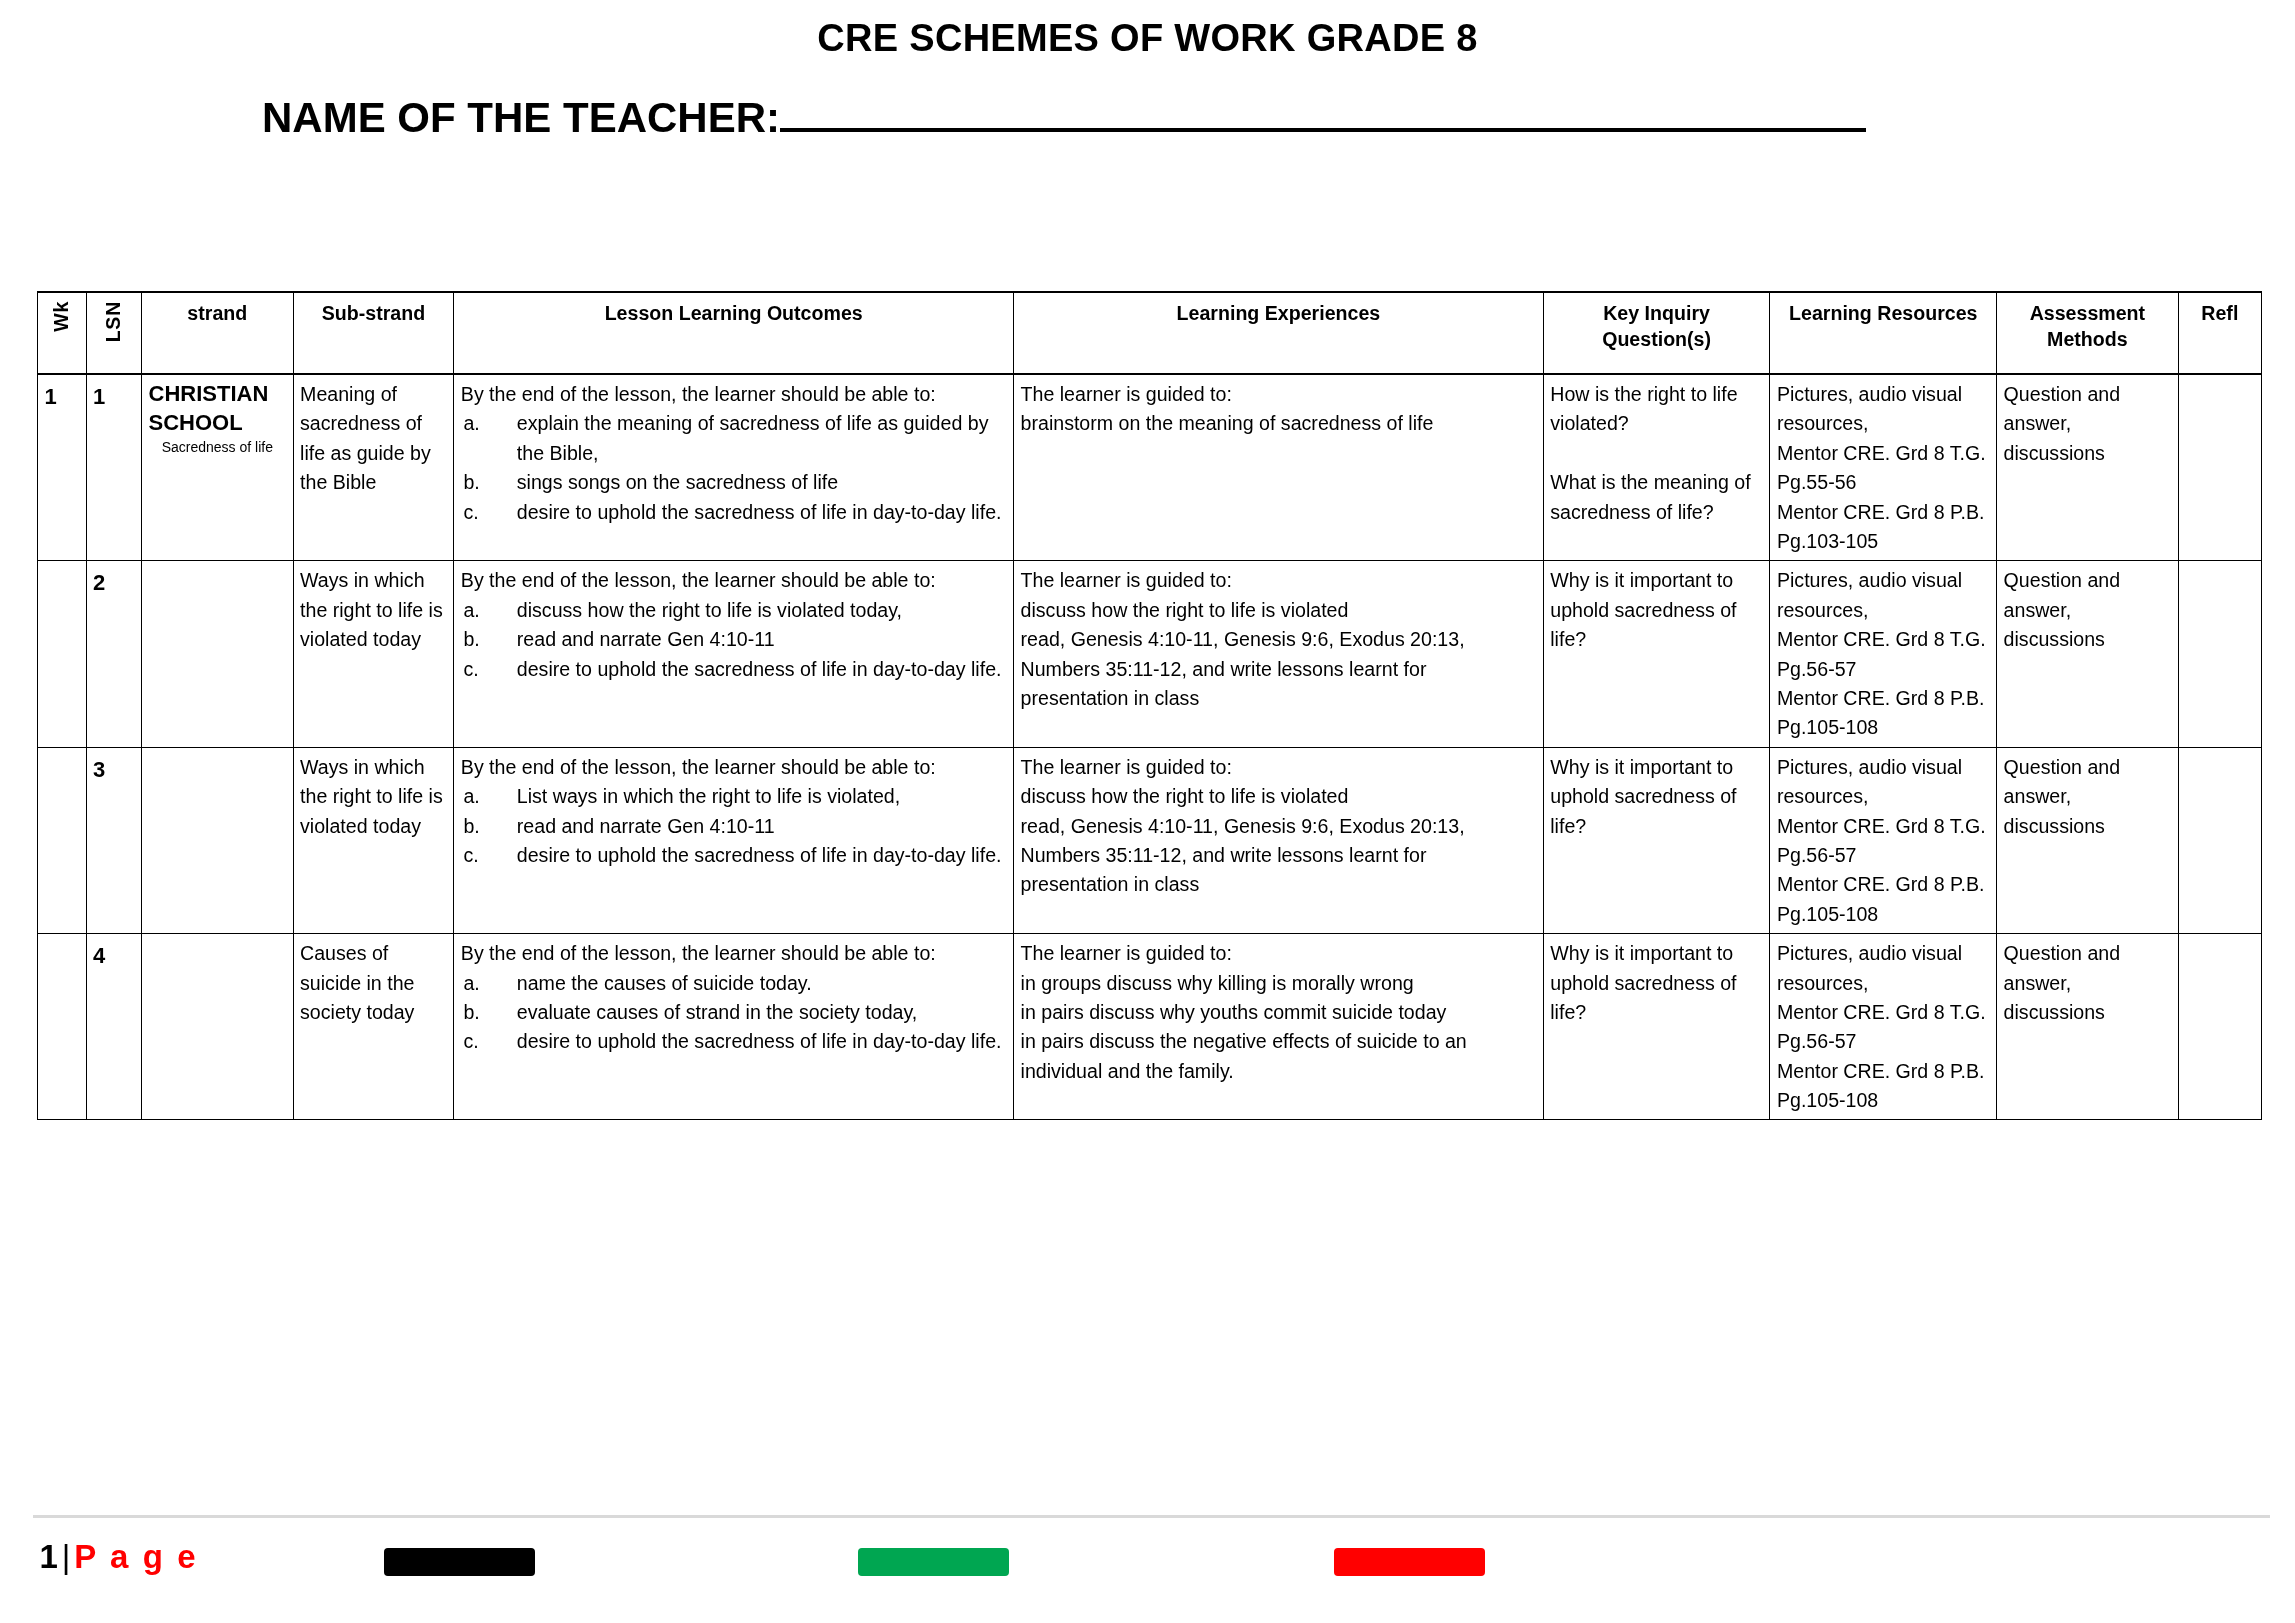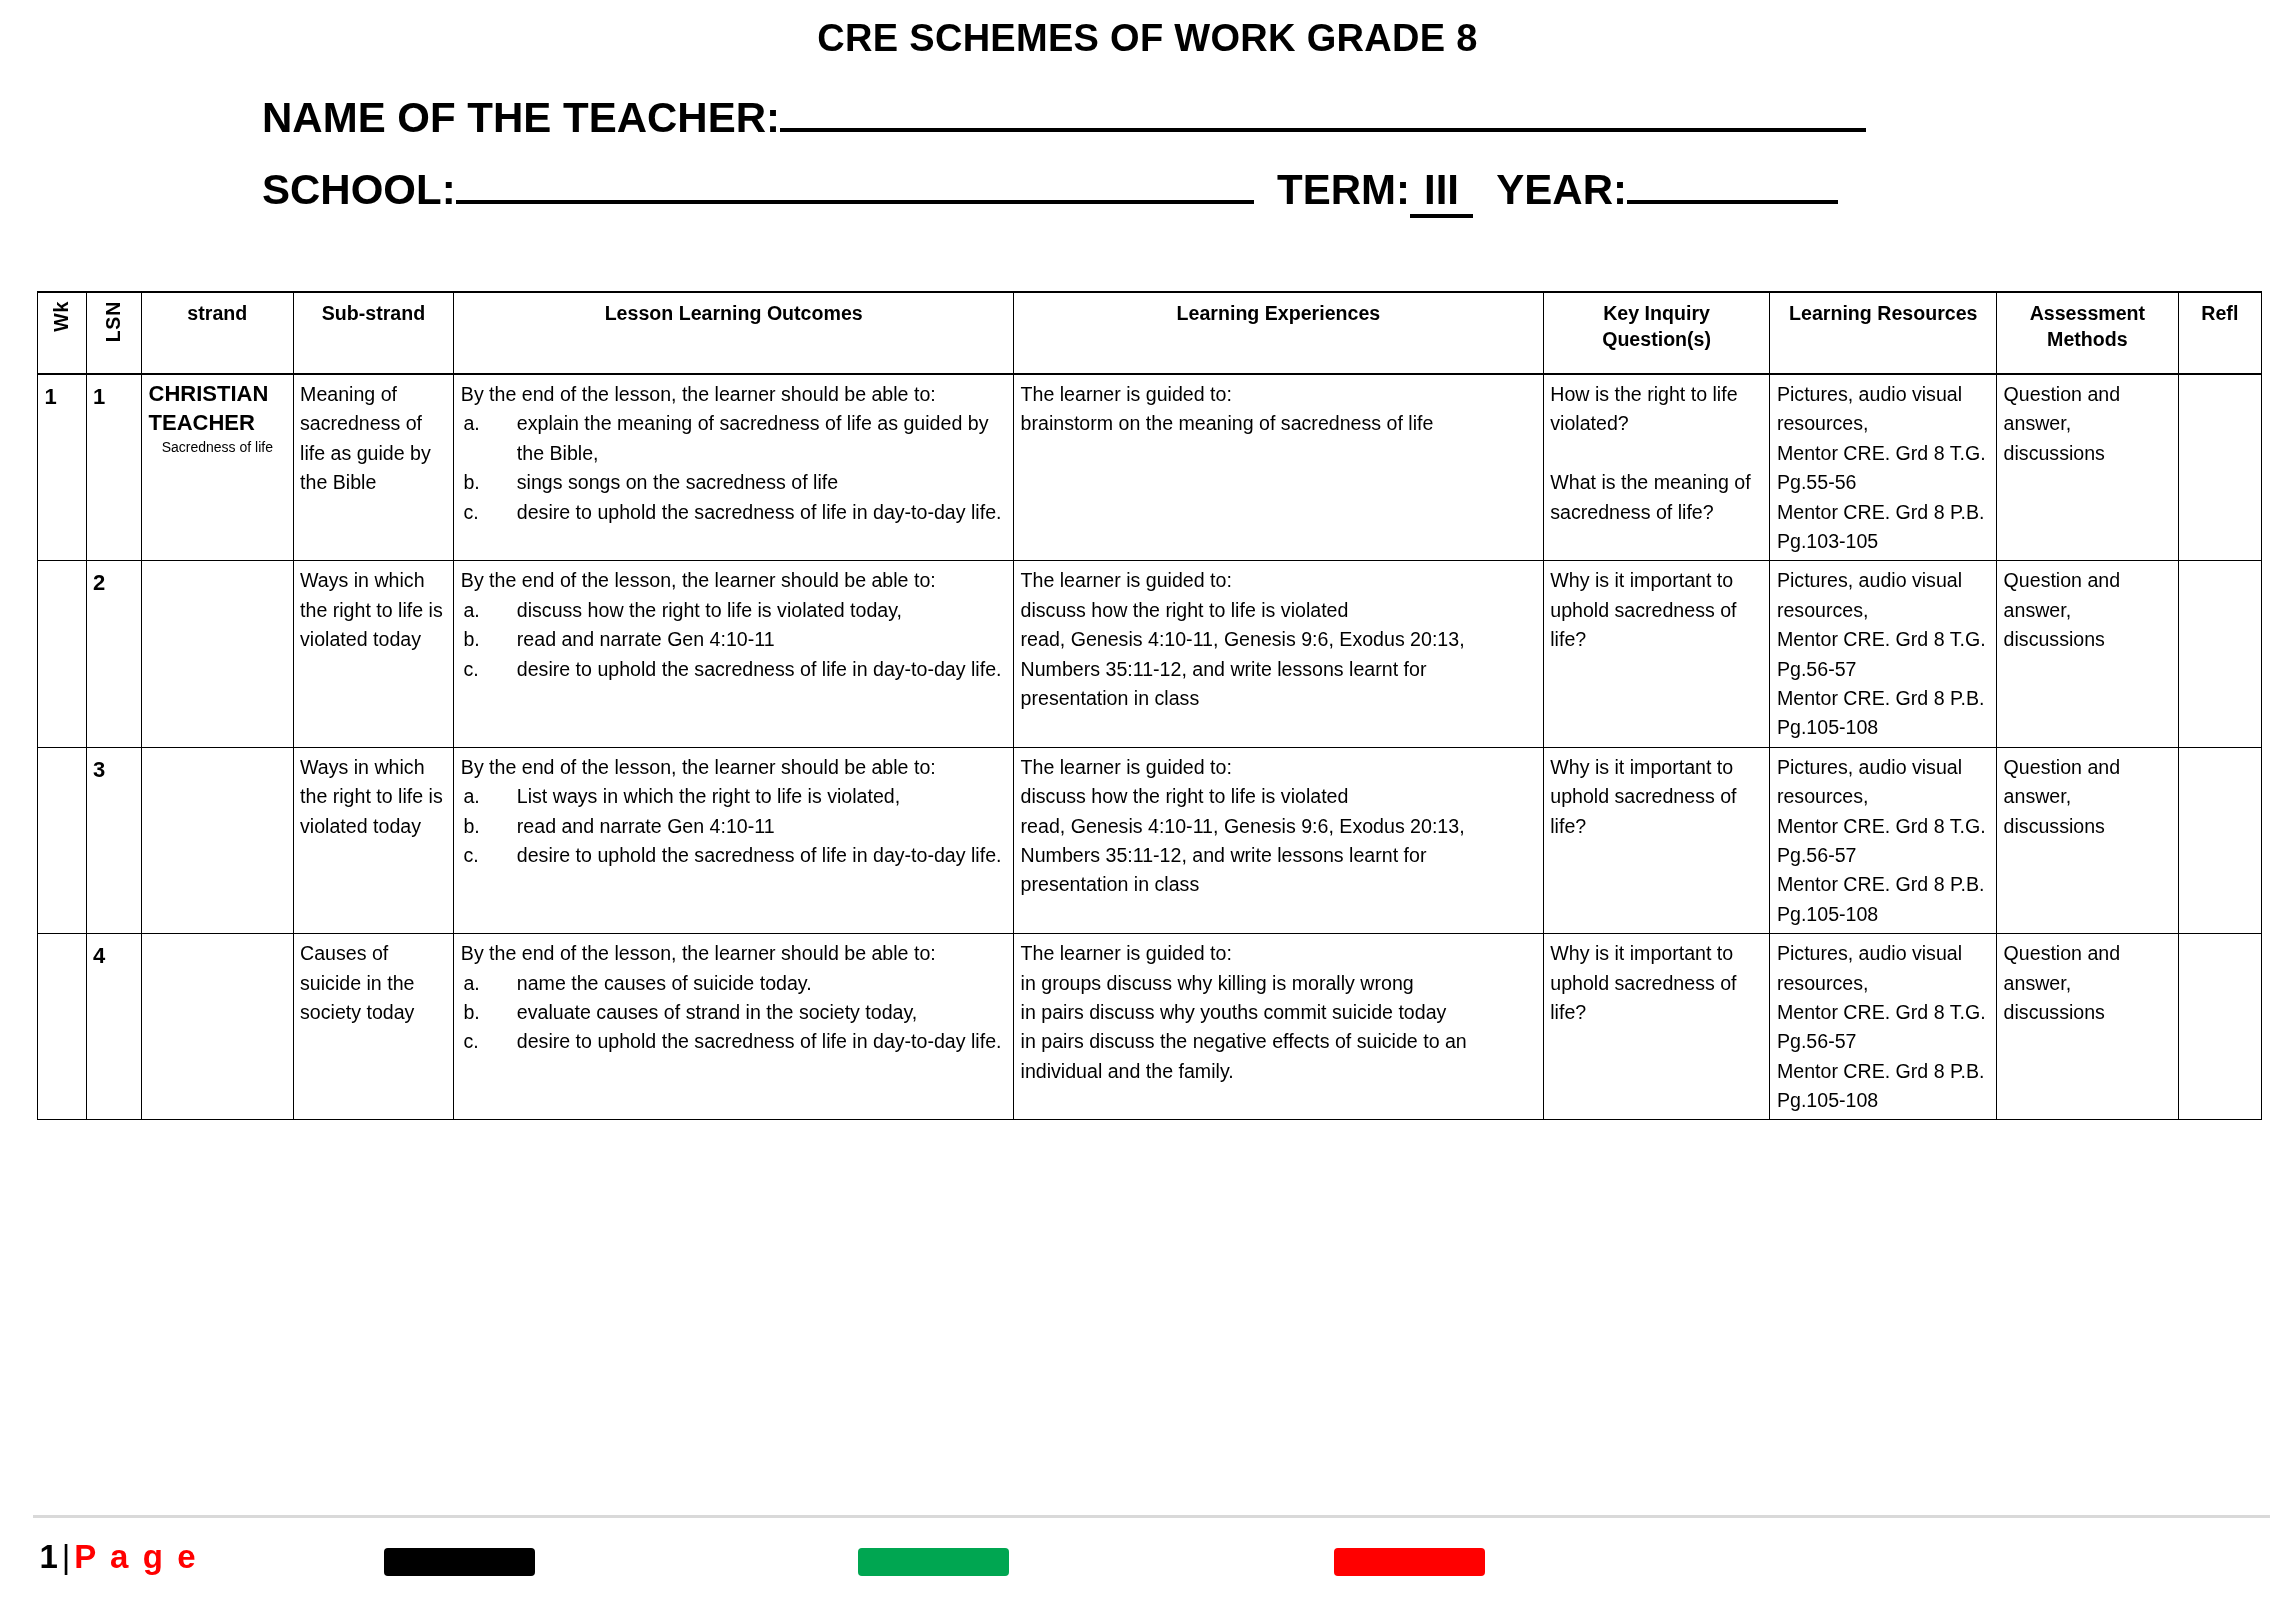--- a/index.html
+++ b/index.html
@@ -194,23 +194,20 @@
 <body>
 
 <div class="page">
 
   <div class="doc-title">CRE SCHEMES OF WORK GRADE 8</div>
 
   <div class="field-line row-teacher">
     <span>NAME OF THE TEACHER:</span><span class="blank teacher"></span>
   </div>
 
-  <div class="field-line row-school">
-    <span>SCHOOL:</span><span class="blank school"></span>&nbsp;&nbsp;<span>TERM:</span><span class="term-val">III</span>&nbsp;&nbsp;<span>YEAR:</span><span class="blank year"></span>
-  </div>
 
   <div class="tbl-wrap">
     <table class="scheme">
       <colgroup>
         <col class="c-wk">
           <col class="c-lsn">
           <col class="c-str">
           <col class="c-sub">
         <col class="c-llo">
           <col class="c-lex">
@@ -245,21 +242,21 @@
             <span>Methods</span>
           </th>
           <th>Refl</th>
         </tr>
       </thead>
       <tbody id="tbody">
           <tr>
             <td class="cell num">1</td>
             <td class="cell num">1</td>
             <td class="cell">
-              <span class="strand-main">CHRISTIAN TEACHER</span>
+              <span class="strand-main">CHRISTIAN SCHOOL</span>
               <span class="strand-sub">Sacredness of life</span>
             </td>
             <td class="cell">Meaning of sacredness of life as guide by the Bible</td>
             <td class="cell">
               <span class="lead">By the end of the lesson, the learner should be able to:</span>
               <ol class="abc">
                 <li><span class="mk">a.</span><span>explain the meaning of sacredness of life as guided by the Bible,</span></li>
                 <li><span class="mk">b.</span><span>sings songs on the sacredness of life</span></li>
                 <li><span class="mk">c.</span><span>desire to uphold the sacredness of life in day-to-day life.</span></li>
               </ol>

